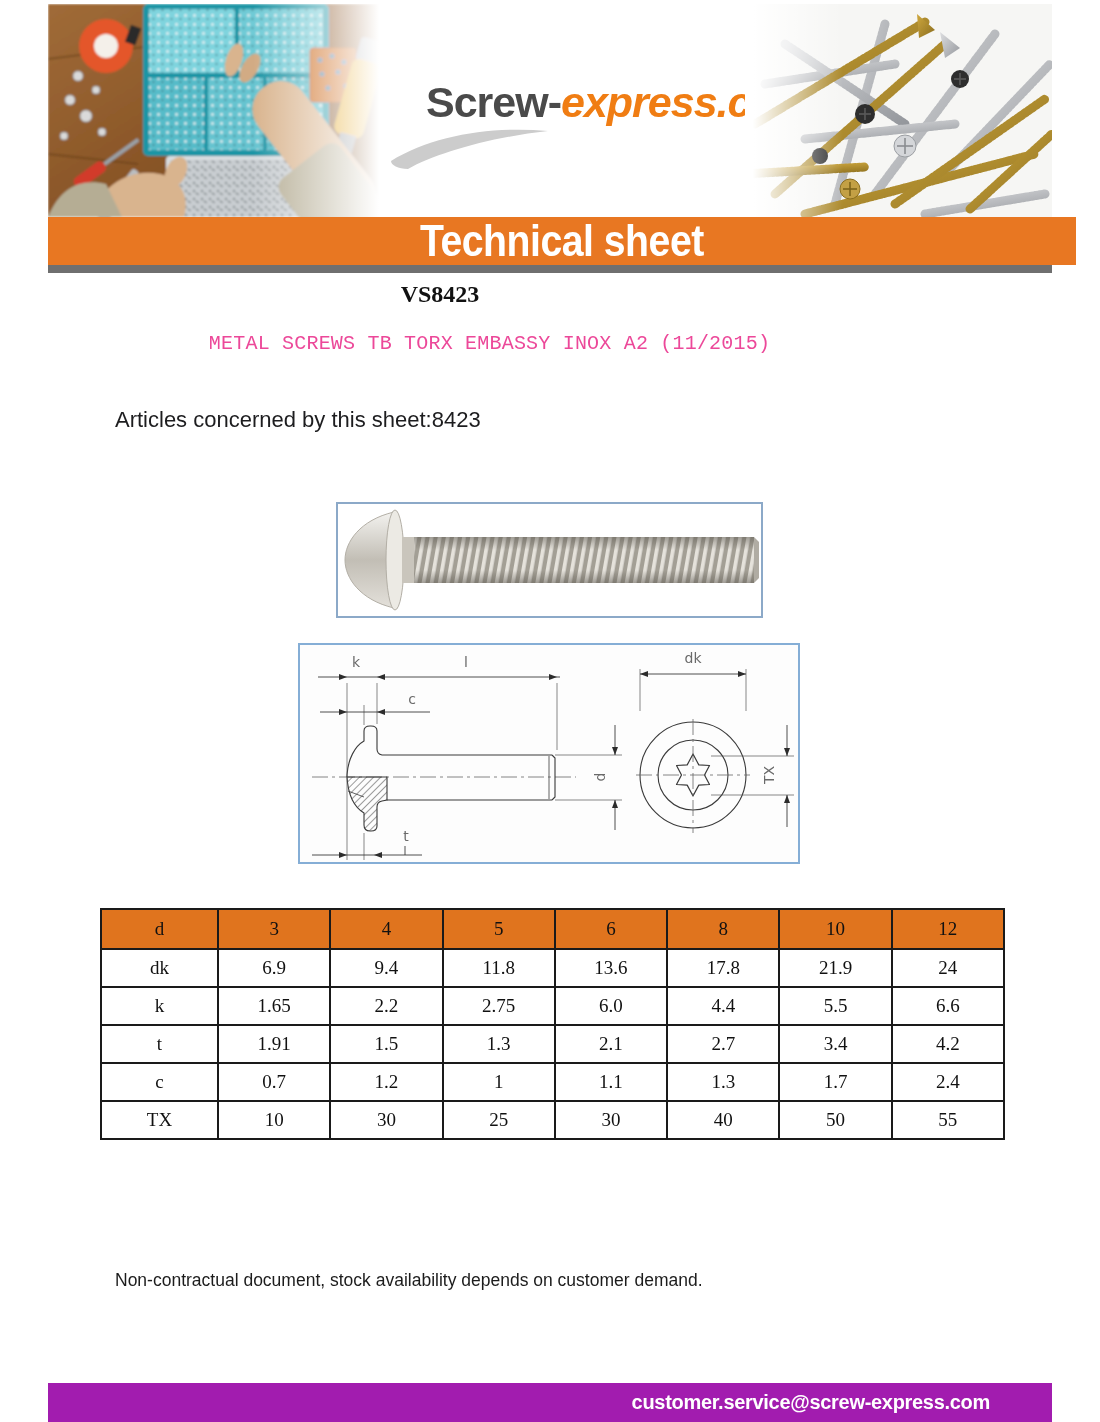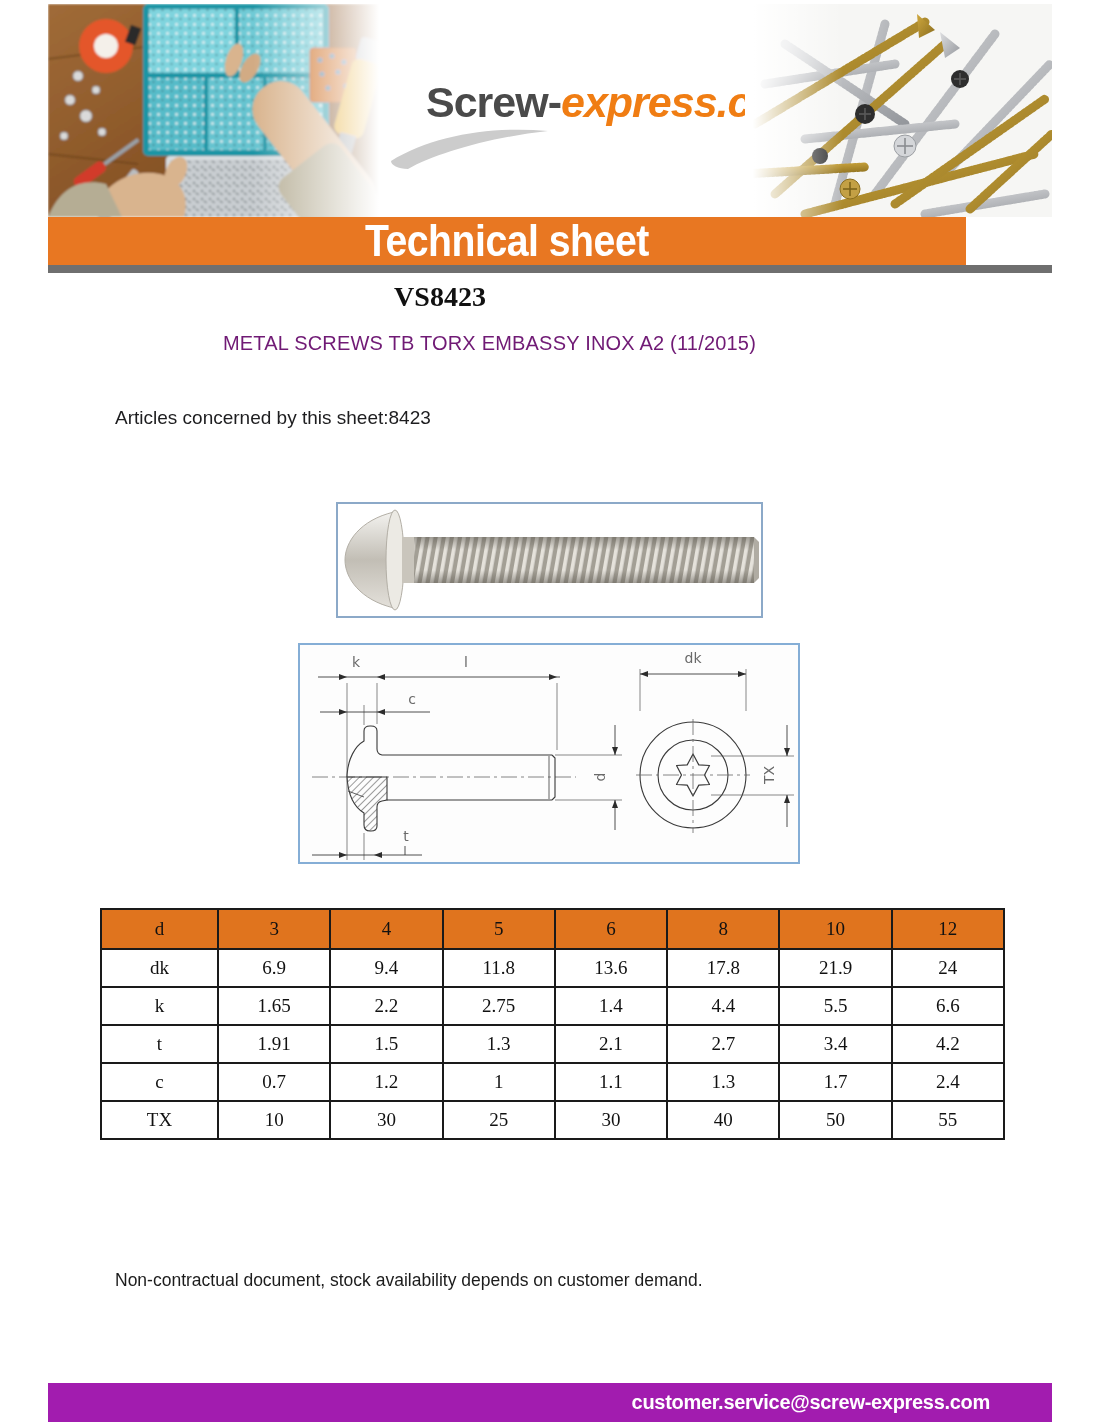--- a/index.html
+++ b/index.html
@@ -17,31 +17,31 @@
       background:linear-gradient(to left,rgba(255,255,255,0),#fff 92%);}
 
   
   .logo{left:383px;top:78px;width:360px;white-space:nowrap;
         font-size:43px;font-weight:bold;letter-spacing:-1px;}
   .logo .p1{color:#4a4a4a;margin-left:43px;}
   .logo .p2{color:#f07d13;font-style:italic;}
   .swoosh{left:388px;top:126px;}
 
   
-  .banner{left:48px;top:217px;width:918px;height:48px;background:#e87722;
+  .banner{left:48px;top:217px;width:1028px;height:48px;background:#e87722;
           color:#fff;text-align:center;}
   .banner span{display:inline-block;font-weight:bold;font-size:40px;line-height:46px;
           transform:scale(0.98,1.12);letter-spacing:-0.5px;}
   .gray-bar{left:48px;top:265px;width:1004px;height:8px;background:#6f6f6f;}
 
   .doc-code{left:0;top:281px;width:880px;text-align:center;
-            font-family:"Liberation Serif",serif;font-weight:bold;font-size:28px;color:#111;}
+            font-family:"Liberation Serif",serif;font-weight:bold;font-size:24px;color:#111;}
   .doc-title{left:0;top:332px;width:979px;text-align:center;
-            font-size:20px;color:#701a75;letter-spacing:0.2px;}
-  .articles{left:115px;top:407px;font-size:19px;color:#1d1d1f;}
+            font-size:20px;color:#ec4899;letter-spacing:0.2px;font-family:Liberation Mono, monospace;}
+  .articles{left:115px;top:407px;font-size:22px;color:#1d1d1f;}
 
   .product-photo{left:336px;top:502px;width:423px;height:112px;
             border:2px solid #8ca9c8;background:#fff;}
   .drawing-box{left:298px;top:643px;width:498px;height:217px;
             border:2px solid #85aed6;background:#fdfdfd;}
 
   
   .spec-table{left:100px;top:908px;width:905px;border-collapse:collapse;
       font-family:"Liberation Serif",serif;font-size:19px;color:#111;table-layout:fixed;}
   .spec-table th,.spec-table td{border:2px solid #1a1a1a;text-align:center;padding:0;}
@@ -380,21 +380,21 @@
       <td>13.6</td>
       <td>17.8</td>
       <td>21.9</td>
       <td>24</td>
     </tr>
     <tr>
       <td>k</td>
       <td>1.65</td>
       <td>2.2</td>
       <td>2.75</td>
-      <td>1.4</td>
+      <td>6.0</td>
       <td>4.4</td>
       <td>5.5</td>
       <td>6.6</td>
     </tr>
     <tr>
       <td>t</td>
       <td>1.91</td>
       <td>1.5</td>
       <td>1.3</td>
       <td>2.1</td>

